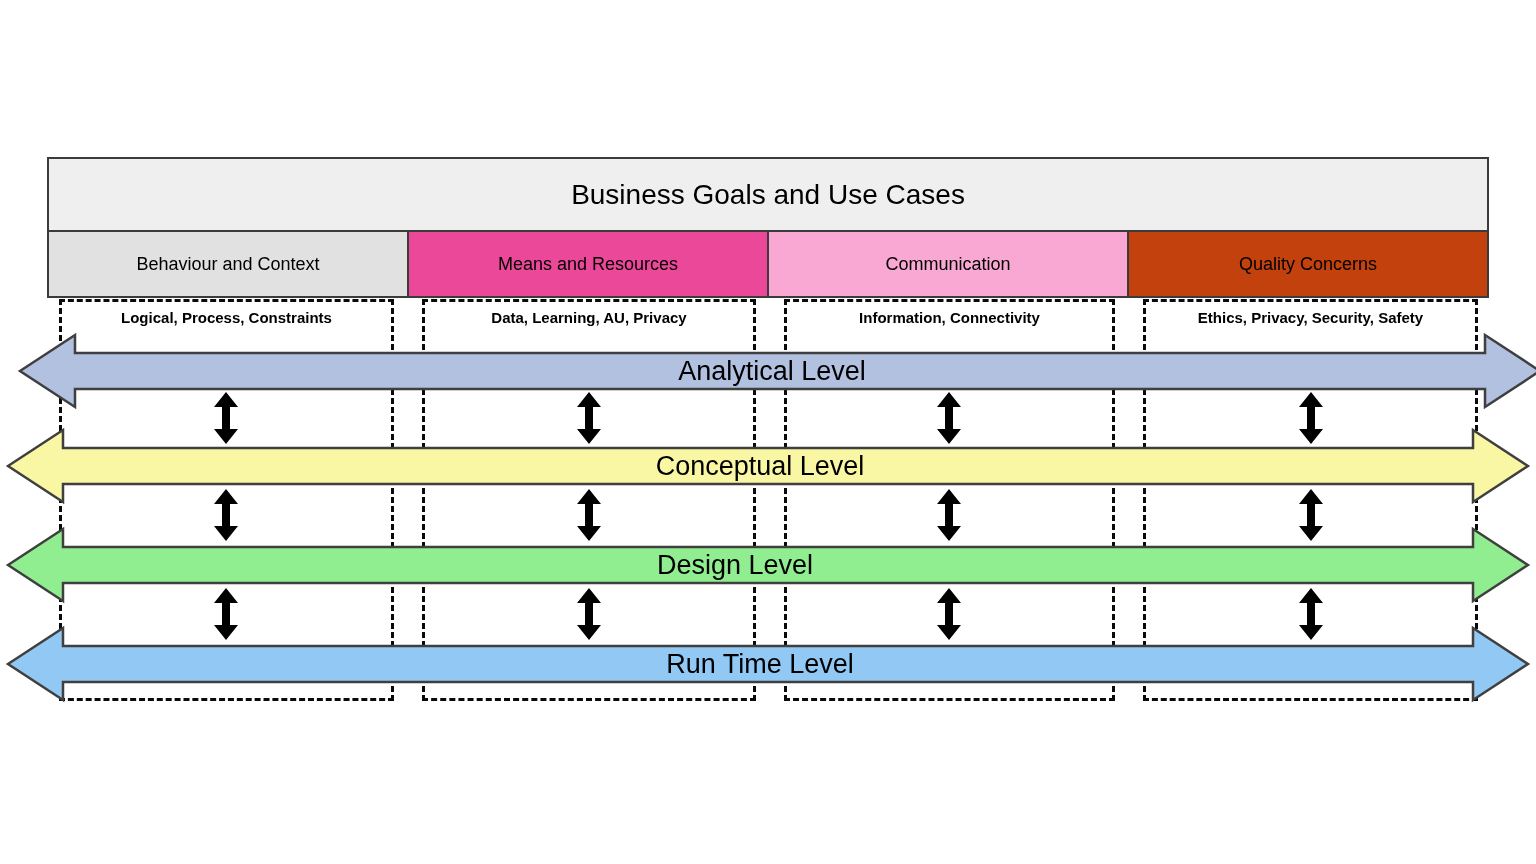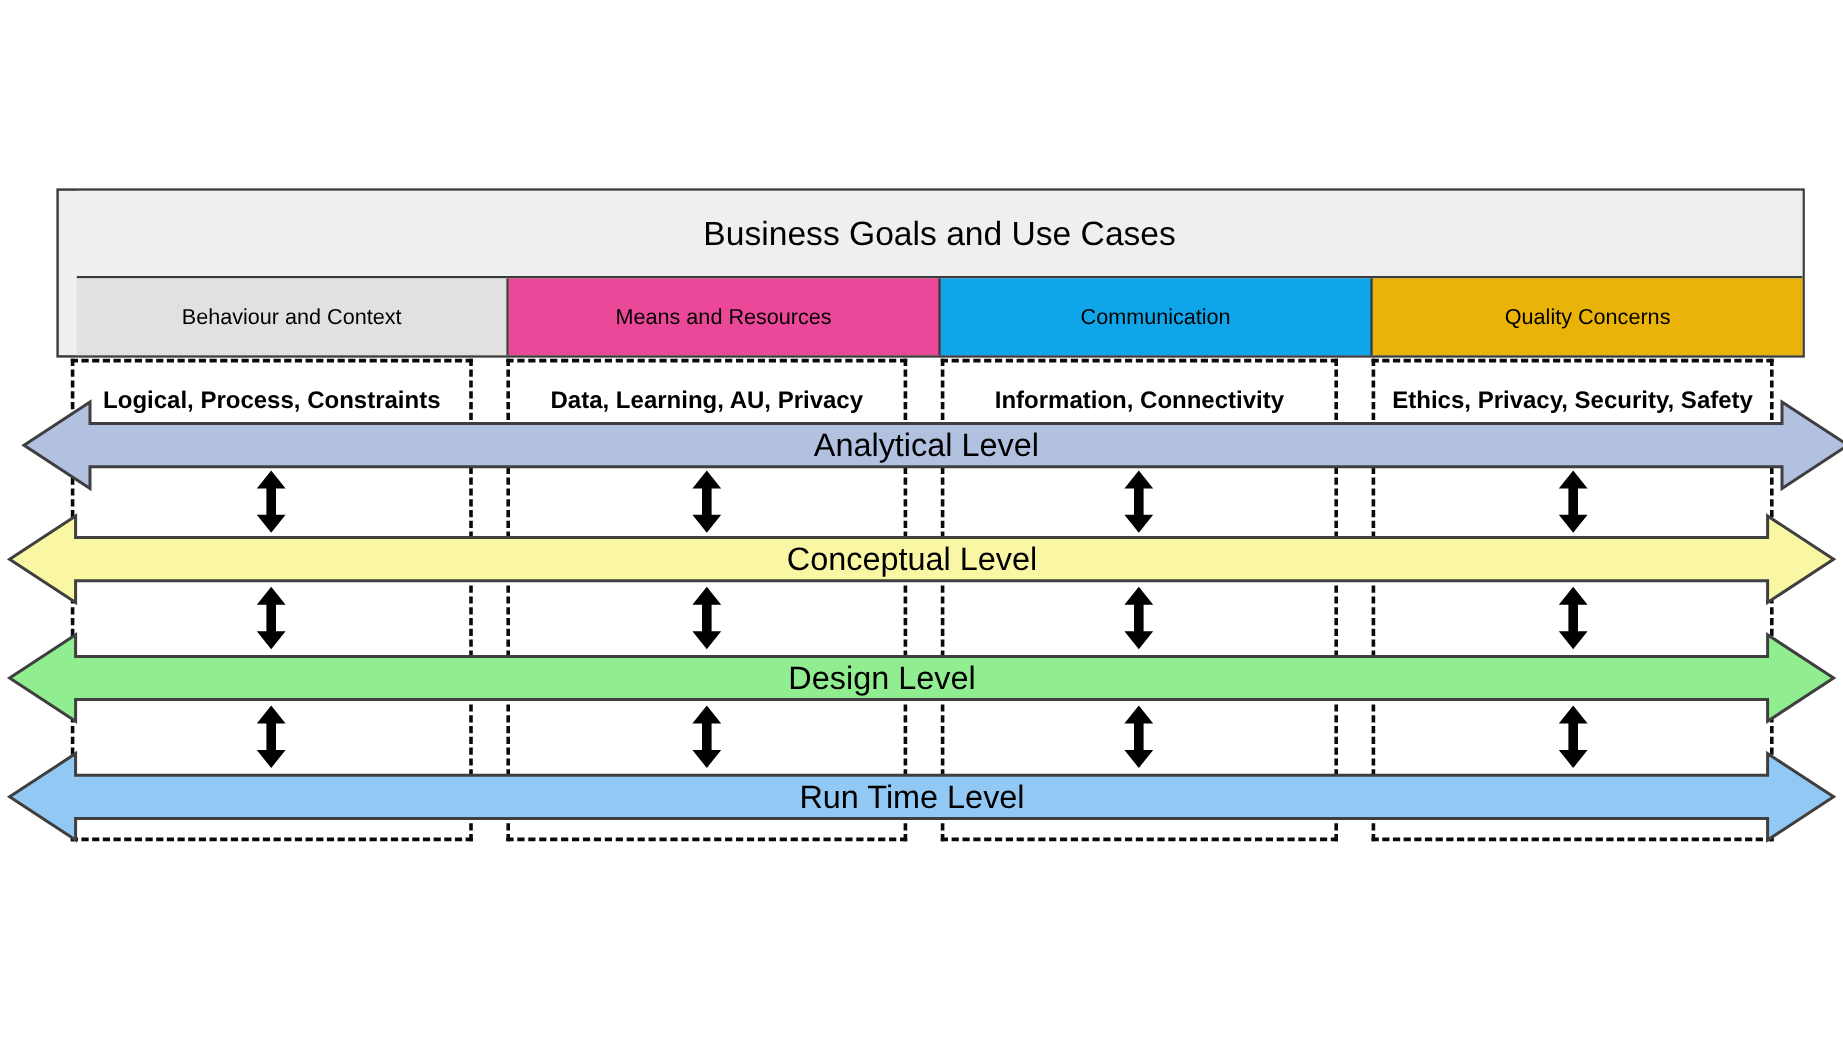--- a/index.html
+++ b/index.html
@@ -3,40 +3,40 @@
 <meta charset="utf-8">
 <style>
   html,body{margin:0;padding:0;background:#ffffff;}
   .canvas{
     position:relative;width:1536px;height:864px;background:#ffffff;overflow:hidden;
     font-family:"Liberation Sans", sans-serif;color:#000;
   }
   
   .header-box{
     position:absolute;left:47px;top:157px;width:1438px;
-    border:2px solid #3b3b3b;background:#f0eff0;padding-left:15px;
+    border:2px solid #3b3b3b;background:#f0eff0;
   }
   .title-row{
     height:71px;display:flex;align-items:center;justify-content:center;
     font-size:28px;background:#f0eff0;border-bottom:2px solid #3b3b3b;
   }
   .col-headers{display:flex;height:64px;}
   .col-header{
     flex:1 1 25%;display:flex;align-items:center;justify-content:center;
     font-size:18px;border-right:2px solid #3b3b3b;
   }
   .col-header:last-child{border-right:none;}
   
   .dashed-col{
     position:absolute;top:299px;height:396px;
     border:3px dashed #0a0a0a;background:transparent;z-index:1;
     display:flex;justify-content:center;align-items:flex-start;
   }
   .dashed-col .sublabel{
-    margin-top:21px;font-size:20px;font-weight:bold;white-space:nowrap;
+    margin-top:7px;font-size:15px;font-weight:bold;white-space:nowrap;
   }
   .col-pos-0{left:59px;width:329px;}
   .col-pos-1{left:422px;width:328px;}
   .col-pos-2{left:784px;width:325px;}
   .col-pos-3{left:1143px;width:329px;}
   
   .band{position:absolute;left:0;width:1536px;height:80px;z-index:2;}
   .band svg{display:block;}
   .band text{font-family:"Liberation Sans", sans-serif;font-size:27px;fill:#000;}
   .band-0{top:331px;padding-left:12px;}
@@ -56,22 +56,22 @@
 </head>
 <body>
 
 <div class="canvas">
 
   <div class="header-box">
     <div class="title-row">Business Goals and Use Cases</div>
     <div class="col-headers">
       <div class="col-header" style="background-color: rgb(226, 225, 225);">Behaviour and Context</div>
       <div class="col-header" style="background-color: #ec4899;">Means and Resources</div>
-      <div class="col-header" style="background-color: #0ea5e9; text-align: center;">Communication</div>
-      <div class="col-header" style="background-color: #eab308; text-align: center;">Quality Concerns</div>
+      <div class="col-header" style="background-color: #f9a8d4; text-align: center;">Communication</div>
+      <div class="col-header" style="background-color: #c2410c; text-align: center;">Quality Concerns</div>
     </div>
   </div>
 
   <div class="dashed-col col-pos-0">
     <div class="sublabel">Logical, Process, Constraints</div>
   </div>
   <div class="dashed-col col-pos-1">
     <div class="sublabel">Data, Learning, AU, Privacy</div>
   </div>
   <div class="dashed-col col-pos-2">

